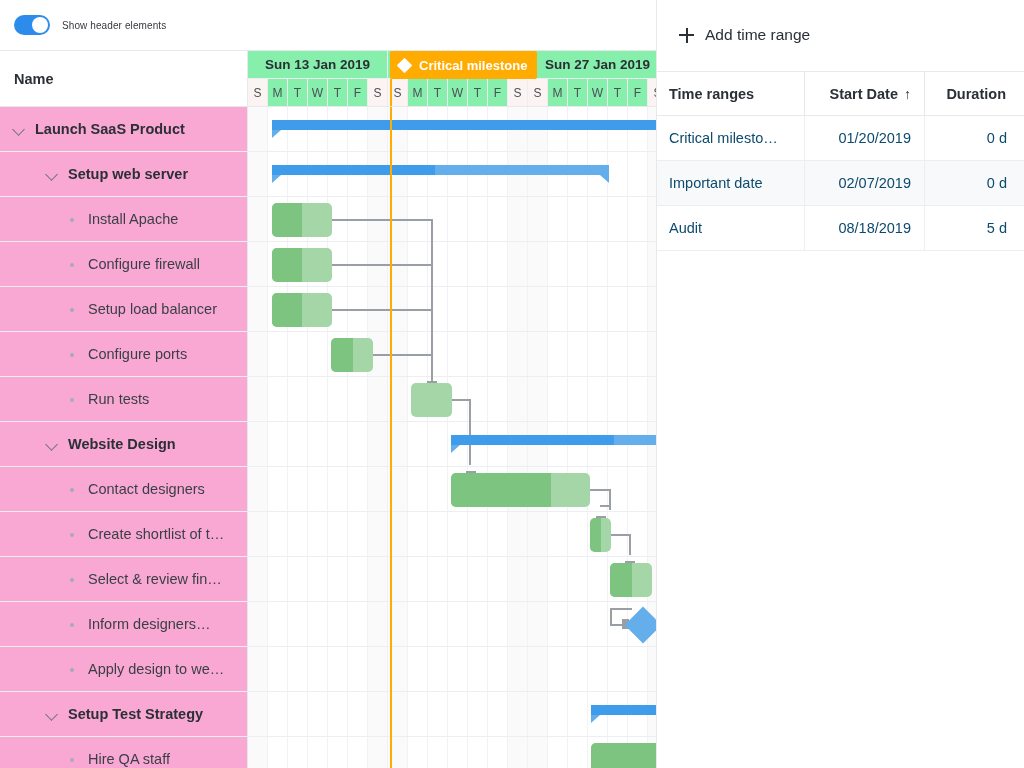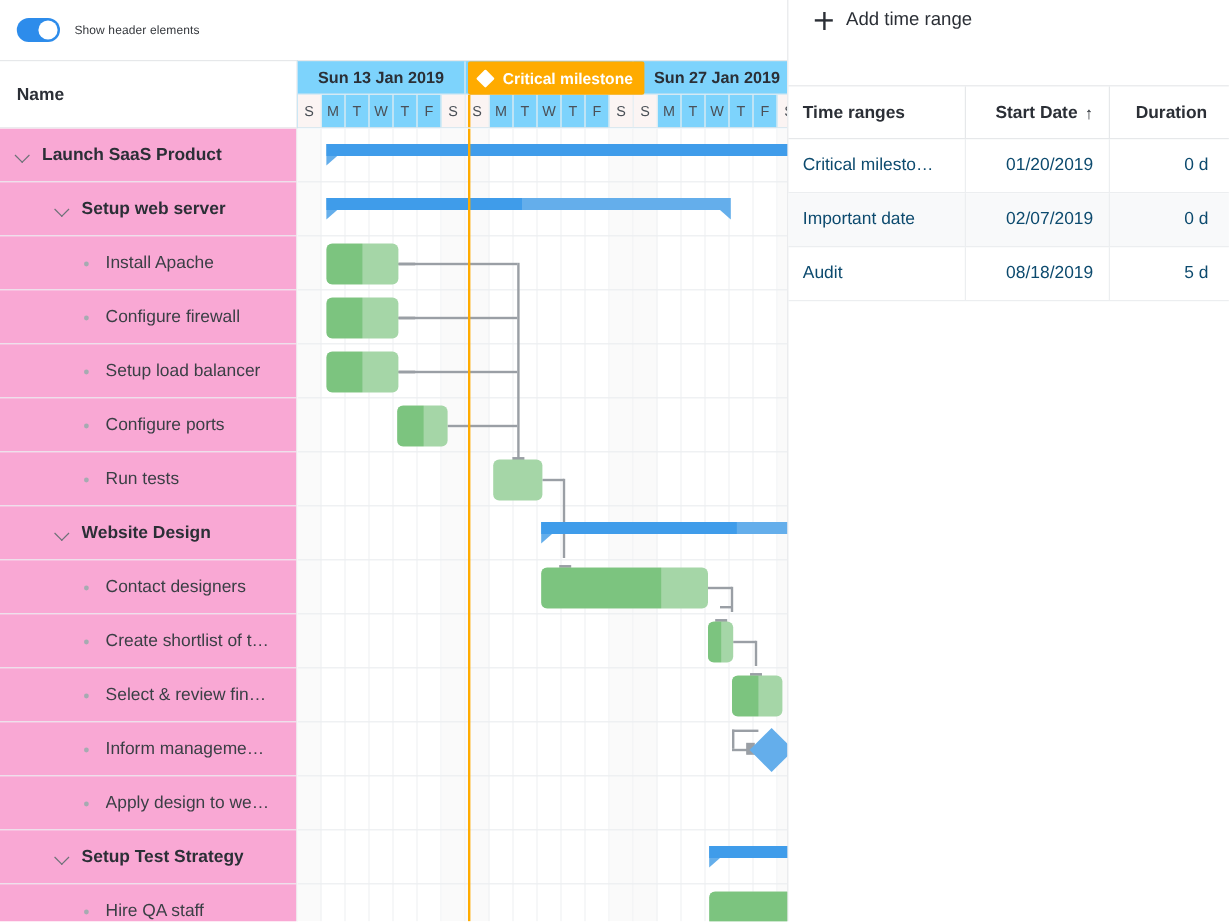--- a/index.html
+++ b/index.html
@@ -126,21 +126,21 @@
 
   
   .tl-header {
     position: absolute;
     left: 248px; top: 50px;
     width: 408px; height: 57px;
     box-sizing: border-box;
     border-top: 1px solid #e6e8ea;
     border-bottom: 1px solid #e6e8ea;
     overflow: hidden;
-    background: #7dd3fc;
+    background: #86efac;
   }
   .week-row {
     position: relative;
     height: 28px;
     border-bottom: 1px solid #eceef0;
     box-sizing: border-box;
   }
   .week-cell {
     position: absolute;
     top: 0; height: 27px;
@@ -302,21 +302,21 @@
   .right-panel {
     position: absolute;
     left: 656px; top: 0;
     width: 368px; height: 768px;
     background: #ffffff;
     border-left: 1px solid #e6e8ea;
     box-sizing: border-box;
   }
   .add-range {
     position: absolute;
-    left: 22px; top: 8px;
+    left: 22px; top: 26px;
     display: flex; align-items: center;
     cursor: pointer;
     justify-content: flex-end;
   }
   .add-range .plus {
     position: relative;
     width: 15px; height: 15px;
     flex: 0 0 auto;
   }
   .add-range .plus::before,
@@ -462,21 +462,21 @@
       <div class="task-row lvl-2">
         <span class="bullet"></span>
         <span class="task-name">Create shortlist of t…</span>
       </div>
       <div class="task-row lvl-2">
         <span class="bullet"></span>
         <span class="task-name">Select &amp; review fin…</span>
       </div>
       <div class="task-row lvl-2">
         <span class="bullet"></span>
-        <span class="task-name">Inform manageme…</span>
+        <span class="task-name">Inform designers…</span>
       </div>
       <div class="task-row lvl-2">
         <span class="bullet"></span>
         <span class="task-name">Apply design to we…</span>
       </div>
       <div class="task-row lvl-1">
         <span class="chev"></span>
         <span class="task-name">Setup Test Strategy</span>
       </div>
       <div class="task-row lvl-2">

